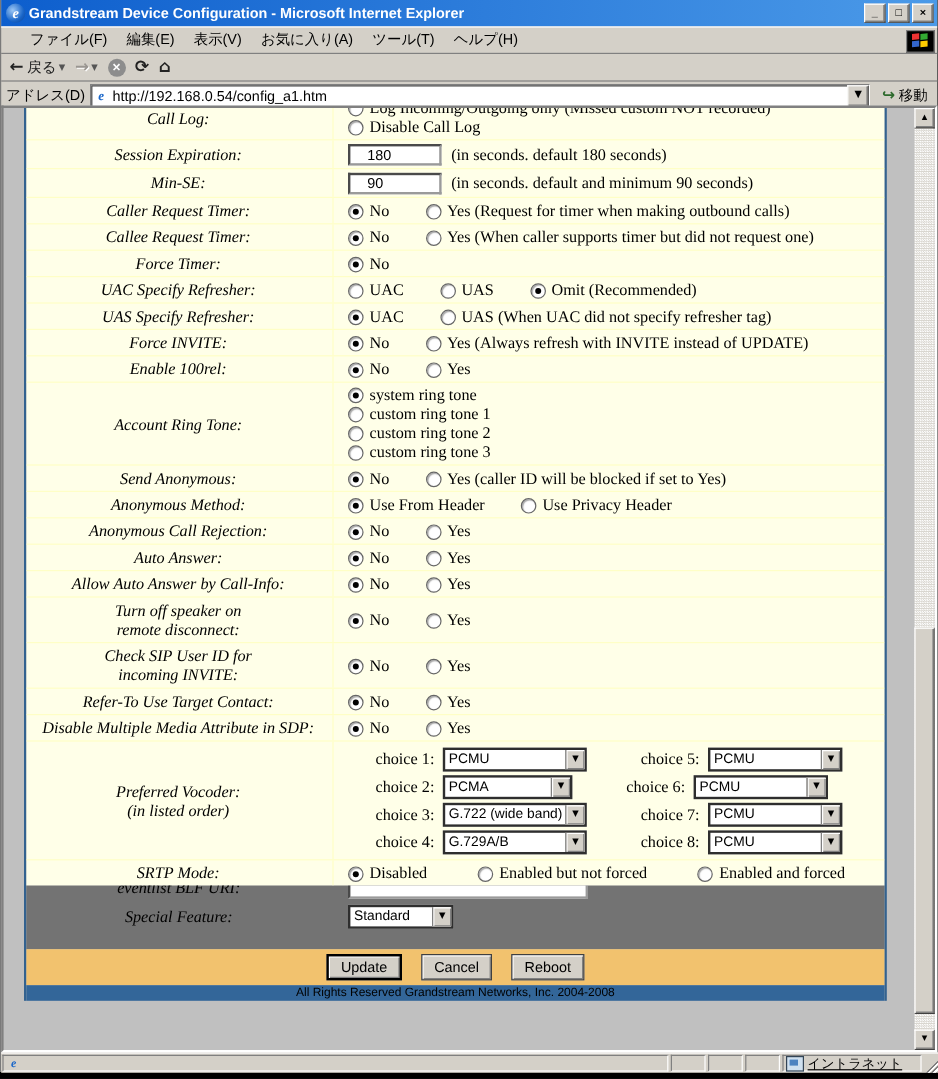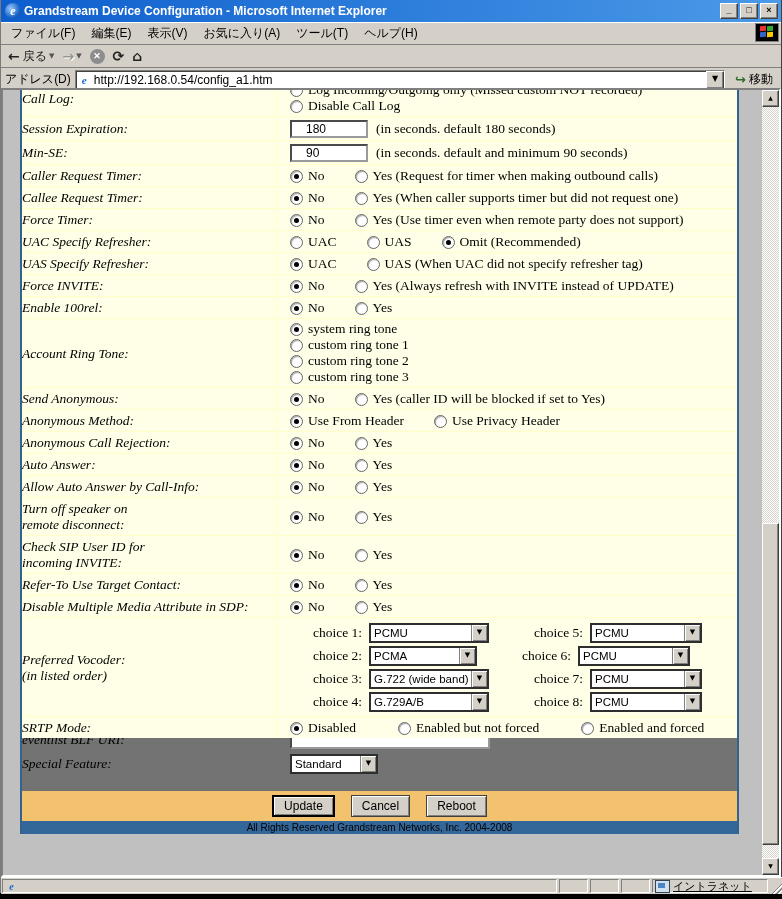--- a/index.html
+++ b/index.html
@@ -13,22 +13,22 @@
             display:flex;align-items:center;padding:0 3px;color:#fff;}
   .titlebar .ie-logo{width:16px;height:16px;margin:0 3px 0 1px;border-radius:50%;
             background:radial-gradient(circle at 35% 35%,#9cc7f5,#1a66c9 60%,#0b3f8f);
             color:#fff;font:bold italic 12px/16px "Liberation Serif",serif;text-align:center;}
   .titlebar .title{flex:1;font:bold 12px "Liberation Sans",sans-serif;white-space:nowrap;overflow:hidden;}
   .winbtn{width:16px;height:14px;margin-left:2px;background:#D4D0C8;color:#000;
           border:1px solid;border-color:#fff #404040 #404040 #fff;box-shadow:inset -1px -1px 0 #808080;
           font:bold 9px/12px "Liberation Sans",sans-serif;text-align:center;cursor:default;}
 
   
-  .menubar{height:21px;display:flex;align-items:flex-start;border-top:1px solid #fff;
-           border-bottom:1px solid #808080;padding-left:2px;}
+  .menubar{height:21px;display:flex;align-items:flex-end;border-top:1px solid #fff;
+           border-bottom:1px solid #808080;padding-left:16px;}
   .menu-item{font:12px "Liberation Sans",sans-serif;color:#000;padding:2px 8px;}
   .menubar .spacer{flex:1;}
   .winlogo{width:22px;height:17px;background:#000;margin-right:2px;position:relative;
            border:1px solid #808080;}
   .winlogo i{position:absolute;width:6px;height:5px;}
   .winlogo .q1{left:4px;top:2px;background:#e33;transform:skewY(-6deg);}
   .winlogo .q2{left:11px;top:2px;background:#3a3;transform:skewY(-6deg);}
   .winlogo .q3{left:4px;top:8px;background:#36c;transform:skewY(-6deg);}
   .winlogo .q4{left:11px;top:8px;background:#fc0;transform:skewY(-6deg);}
 
@@ -61,21 +61,21 @@
 
   
   .viewport{position:absolute;left:0;top:88px;width:780px;height:789px;background:#C0C0C0;
             border:2px solid;border-color:#808080 #fff #fff #808080;box-sizing:border-box;overflow:hidden;}
   .page{position:absolute;left:17px;top:0;width:719px;
         border-left:2px solid #33628f;border-right:2px solid #33628f;box-sizing:border-box;}
   .ftable{background:#FFFFE8;overflow:hidden;}
 
   .row{display:flex;min-height:22px;box-sizing:border-box;border-top:1px solid #ffffc6;}
   .row:first-child{border-top:none;margin-top:-10px;}
-  .lbl{width:256px;flex:none;text-align:left;padding:3px 2px 2px 0;box-sizing:border-box;
+  .lbl{width:256px;flex:none;text-align:center;padding:3px 2px 2px 0;box-sizing:border-box;
        font:italic 13.5px "Liberation Serif",serif;color:#000;white-space:pre-line;
        border-right:1px solid #ffffc6;display:flex;flex-direction:column;justify-content:center;}
   .val{flex:1;padding:3px 0 2px 12px;display:flex;align-items:center;flex-wrap:nowrap;}
   .val.stack{flex-direction:column;align-items:flex-start;justify-content:center;padding-top:2px;}
   .opt{display:flex;align-items:center;margin-right:30px;white-space:nowrap;}
   .val.stack .opt{margin-right:0;line-height:19px;}
   .radio{width:11px;height:11px;border-radius:50%;background:#fff;flex:none;
          border:1px solid #666;box-shadow:inset 1px 1px 1px rgba(0,0,0,.35);margin-right:5px;position:relative;}
   .radio.on::after{content:"";position:absolute;left:3px;top:3px;width:5px;height:5px;border-radius:50%;background:#000;}
   .rtext,.note{font:13.5px "Liberation Serif",serif;color:#000;}
@@ -260,24 +260,20 @@
               </span>
             </div>
           </div>
           <div class="row" data-name="row-force-timer">
             <div class="lbl" data-name="row-force-timer-label">Force Timer:</div>
             <div class="val" data-name="row-force-timer-value">
               <span class="opt" data-name="force-timer-option-0">
                 <span class="radio on" data-name="force-timer-option-0-radio"></span>
                 <span class="rtext" data-name="force-timer-option-0-label">No</span>
               </span>
-              <span class="opt" data-name="force-timer-option-1">
-                <span class="radio" data-name="force-timer-option-1-radio"></span>
-                <span class="rtext" data-name="force-timer-option-1-label">Yes (Use timer even when remote party does not support)</span>
-              </span>
             </div>
           </div>
           <div class="row" data-name="row-uac-specify-refresher">
             <div class="lbl" data-name="row-uac-specify-refresher-label">UAC Specify Refresher:</div>
             <div class="val" data-name="row-uac-specify-refresher-value">
               <span class="opt" data-name="uac-specify-refresher-option-0">
                 <span class="radio" data-name="uac-specify-refresher-option-0-radio"></span>
                 <span class="rtext" data-name="uac-specify-refresher-option-0-label">UAC</span>
               </span>
               <span class="opt" data-name="uac-specify-refresher-option-1">

